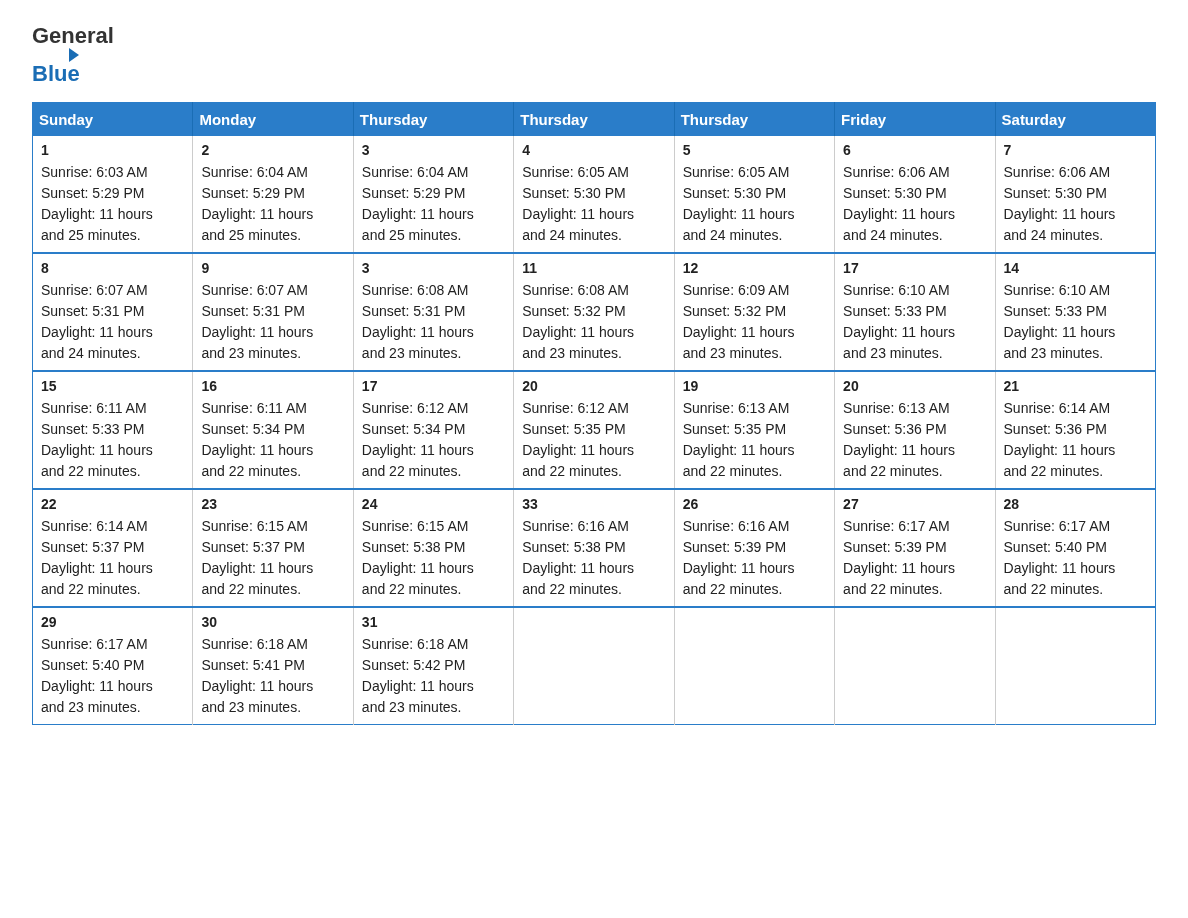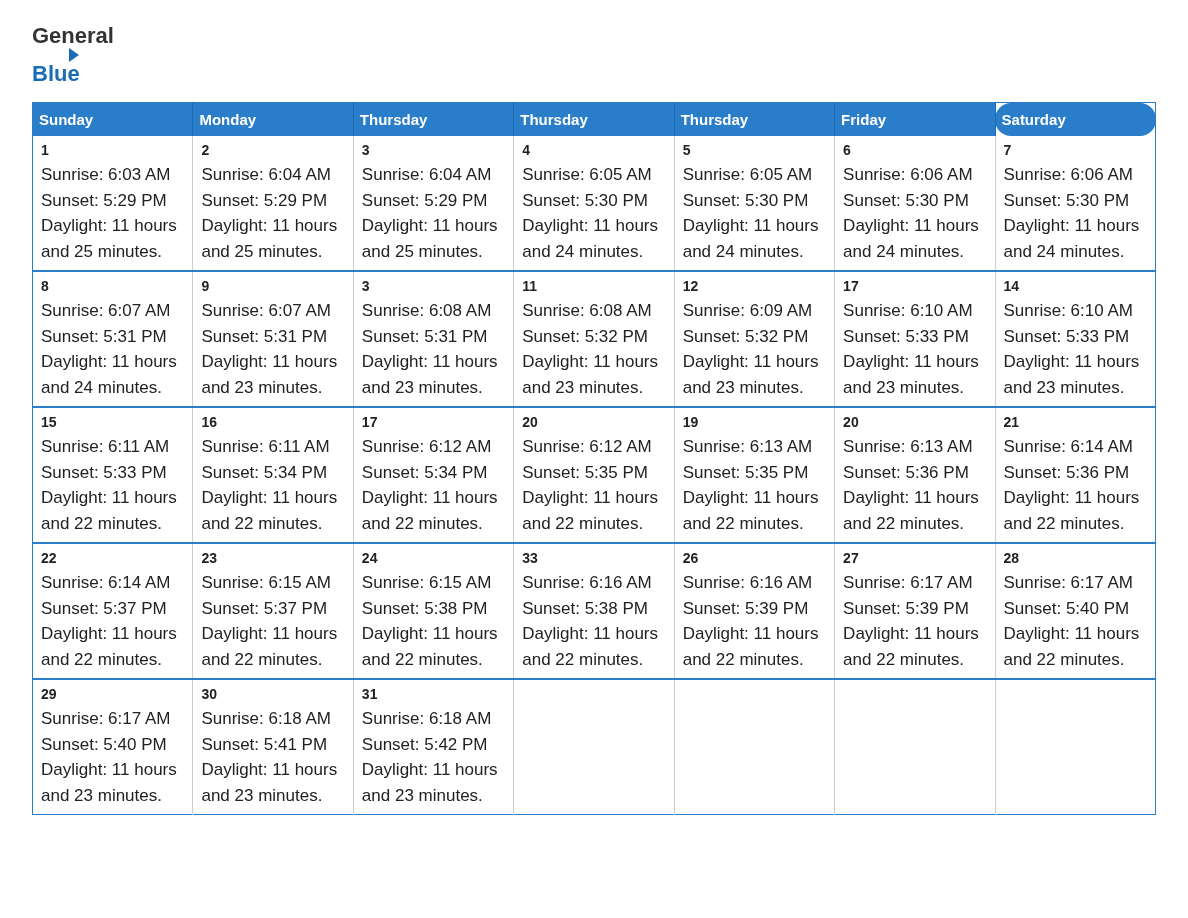--- a/index.html
+++ b/index.html
@@ -60,21 +60,20 @@
       background-color: #2a7dc9;
       color: #fff;
       font-size: 15px;
       font-weight: bold;
       padding: 8px 6px;
       text-align: left;
       border-right: 1px solid #1a6db5;
     }
     .calendar-table thead tr th:last-child {
       border-right: none;
-      border-radius: 16px;
     }
     .calendar-table tbody tr td {
       vertical-align: top;
       padding: 6px 8px;
       border-right: 1px solid #ccc;
       border-bottom: 2px solid #2a7dc9;
       font-size: 12.5px;
       color: #222;
       width: 14.28%;
       min-height: 90px;
@@ -86,21 +85,21 @@
       border-bottom: none;
       margin-left: 44px;
     }
     .day-number {
       font-size: 14px;
       font-weight: bold;
       margin-bottom: 4px;
       display: block;
     }
     .day-info {
-      font-size: 17px;
+      font-size: 14px;
       line-height: 1.5;
       color: #222;
     }
     .empty-cell {
       background: #fff;
     }
   </style>
 </head>
 <body>
 

